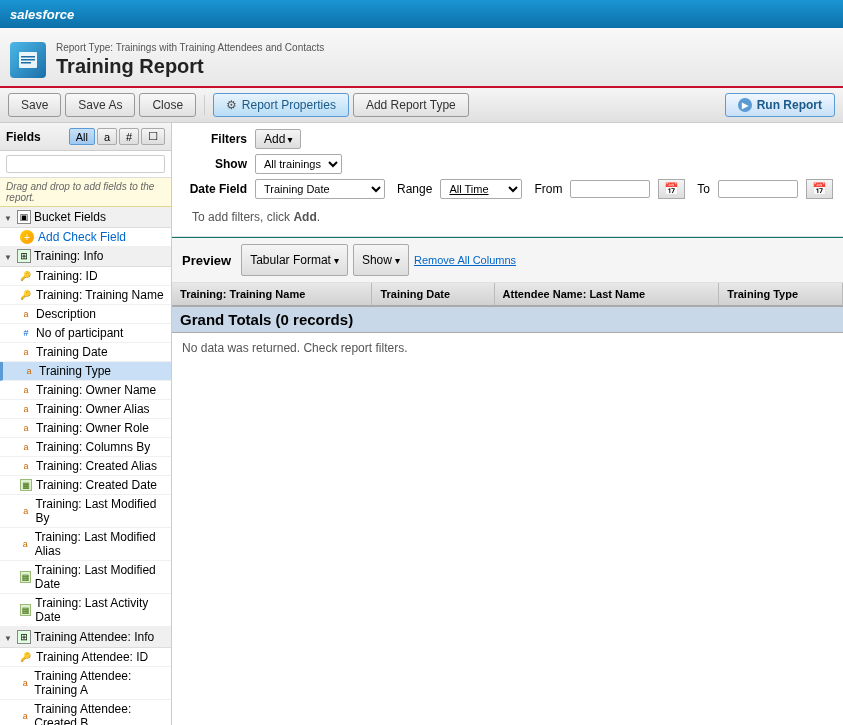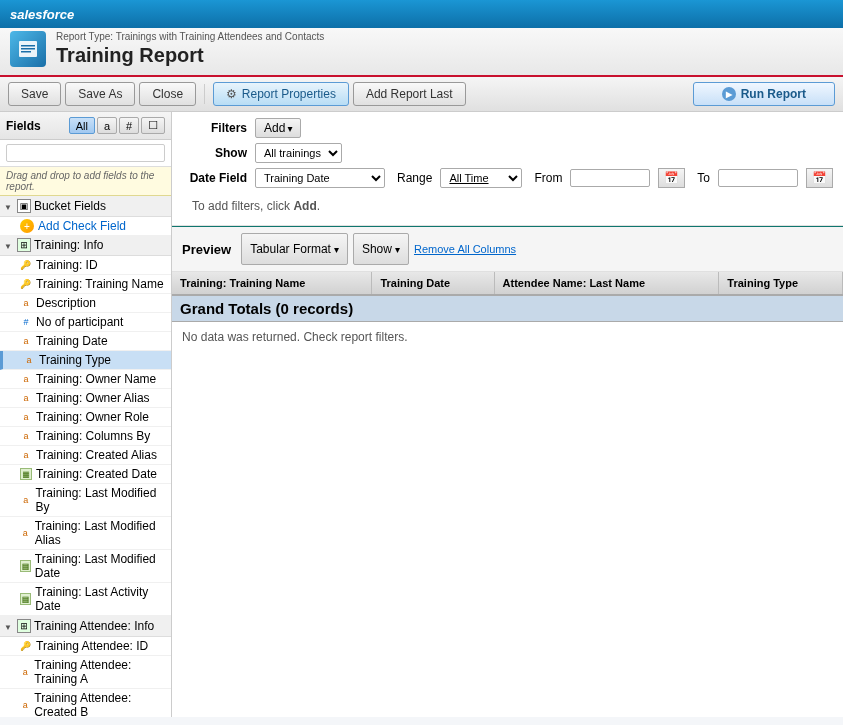--- a/index.html
+++ b/index.html
@@ -17,21 +17,21 @@
       width: 80px;
       height: 20px;
       display: flex;
       align-items: center;
     }
 
     
     .page-header {
       background: linear-gradient(to bottom, #f8f8f8 0%, #e8e8e8 100%);
       border-bottom: 2px solid #c8102e;
-      padding: 3px 10px 8px 10px;
+      padding: 14px 10px 8px 10px;
       display: flex;
       align-items: center;
       gap: 10px;
     }
     .page-header-icon {
       width: 36px;
       height: 36px;
       background: linear-gradient(135deg, #4db8e8 0%, #1a6fa8 100%);
       border-radius: 4px;
       display: flex;
@@ -70,21 +70,21 @@
       gap: 5px;
     }
     .btn-run {
       background: linear-gradient(to bottom, #f0f7ff, #c8e0f8);
       border: 1px solid #5b9bd5;
       color: #1a5a8a;
       font-weight: bold;
       display: flex;
       align-items: center;
       gap: 5px;
-      padding: 4px 28px;
+      padding: 4px 12px;
       border-radius: 3px;
       cursor: pointer;
     }
     .btn-separator { width: 1px; background: #ccc; height: 20px; margin: 0 4px; }
 
     
     .main-layout {
       display: flex;
       height: calc(725px - 28px - 56px - 36px);
     }
@@ -363,21 +363,21 @@
 
 <div class="toolbar">
   <button class="btn">Save</button>
   <button class="btn">Save As</button>
   <button class="btn">Close</button>
   <div class="btn-separator"></div>
   <button class="btn btn-primary">
     <span style="color:#555;">⚙</span>
     <span>Report Properties</span>
   </button>
-  <button class="btn">Add Report Last</button>
+  <button class="btn">Add Report Type</button>
   <div style="flex:1;"></div>
   <button class="btn-run">
     <div class="play-icon"></div>
     <span>Run Report</span>
   </button>
 </div>
 
 <div class="main-layout">
 
   <div class="sidebar">

